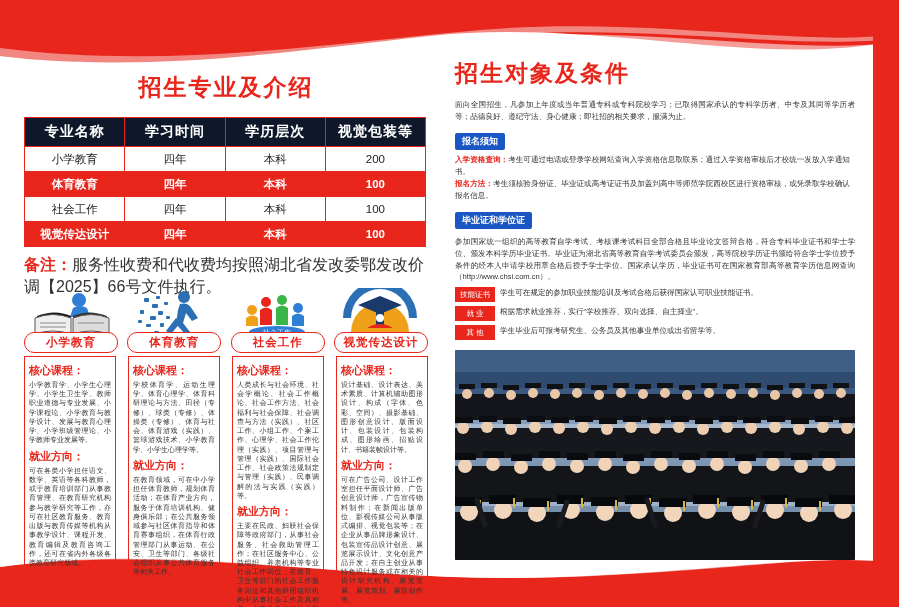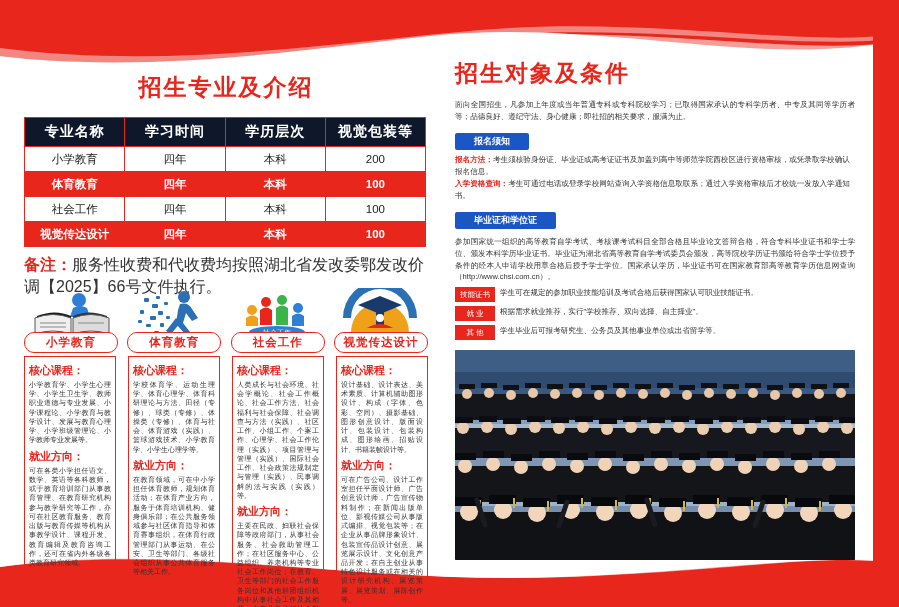--- a/index.html
+++ b/index.html
@@ -95,21 +95,21 @@
   }
   .card p{
     margin:0 0 4px 0;font-size:7px;line-height:1.32;color:#333;text-align:justify;
   }
   
   .para{
     font-size:7.6px;line-height:1.55;color:#333;text-align:justify;margin:10px 0 0 0;
   }
   .tag{
     display:inline-block;background:#1b57c4;color:#fff;font-size:9px;
-    padding:2px 19px;border-radius:2px;font-weight:bold;margin:10px 0 4px 0;
+    padding:2px 7px;border-radius:2px;font-weight:bold;margin:10px 0 4px 0;
   }
   .kv{font-size:7.6px;line-height:1.6;color:#333;}
   .kv .k{color:#e8261c;font-weight:bold;}
   .badge-row{display:flex;margin-top:4px;font-size:7.6px;line-height:1.5;}
   .badge{
     flex:0 0 40px;background:#e8261c;color:#fff;text-align:center;
     font-size:7.5px;padding:2px 0;margin-right:5px;height:11px;line-height:11px;
   }
   .badge-text{flex:1;color:#333;}
   
@@ -290,24 +290,24 @@
     </div>
   </div>
 
   <div class="col-right">
     <h2 class="section-title left-al">招生对象及条件</h2>
     <p class="para">面向全国招生，凡参加上年度或当年普通专科或专科院校学习；已取得国家承认的专科学历者、中专及其同等学历者等；品德良好、遵纪守法、身心健康；即社招的相关要求，服满为止。</p>
 
     <div class="tag">报名须知</div>
 
     <div class="kv">
+      <span class="k">入学资格查询：</span><span>考生可通过电话或登录学校网站查询入学资格信息取联系；通过入学资格审核后才校统一发放入学通知书。</span>
+    </div>
+    <div class="kv">
       <span class="k">报名方法：</span><span>考生须核验身份证、毕业证或高考证证书及加盖到高中等师范学院西校区进行资格审核，或凭录取学校确认报名信息。</span>
-    </div>
-    <div class="kv">
-      <span class="k">入学资格查询：</span><span>考生可通过电话或登录学校网站查询入学资格信息取联系；通过入学资格审核后才校统一发放入学通知书。</span>
     </div>
 
 
     <div class="tag">毕业证和学位证</div>
     <p class="para" style="margin-top:3px;">参加国家统一组织的高等教育自学考试、考核课考试科目全部合格且毕业论文答辩合格，符合专科毕业证书和学士学位、颁发本科学历毕业证书。毕业证为湖北省高等教育自学考试委员会颁发，高等院校学历证书颁给符合学士学位授予条件的经本人申请学校用章合格后授予学士学位。国家承认学历，毕业证书可在国家教育部高等教育学历信息网查询（http://www.chsi.com.cn）。</p>
 
     <div class="badge-row">
       <div class="badge">技能证书</div>
       <div class="badge-text">学生可在规定的参加职业技能培训及考试合格后获得国家认可职业技能证书。</div>
     </div>

